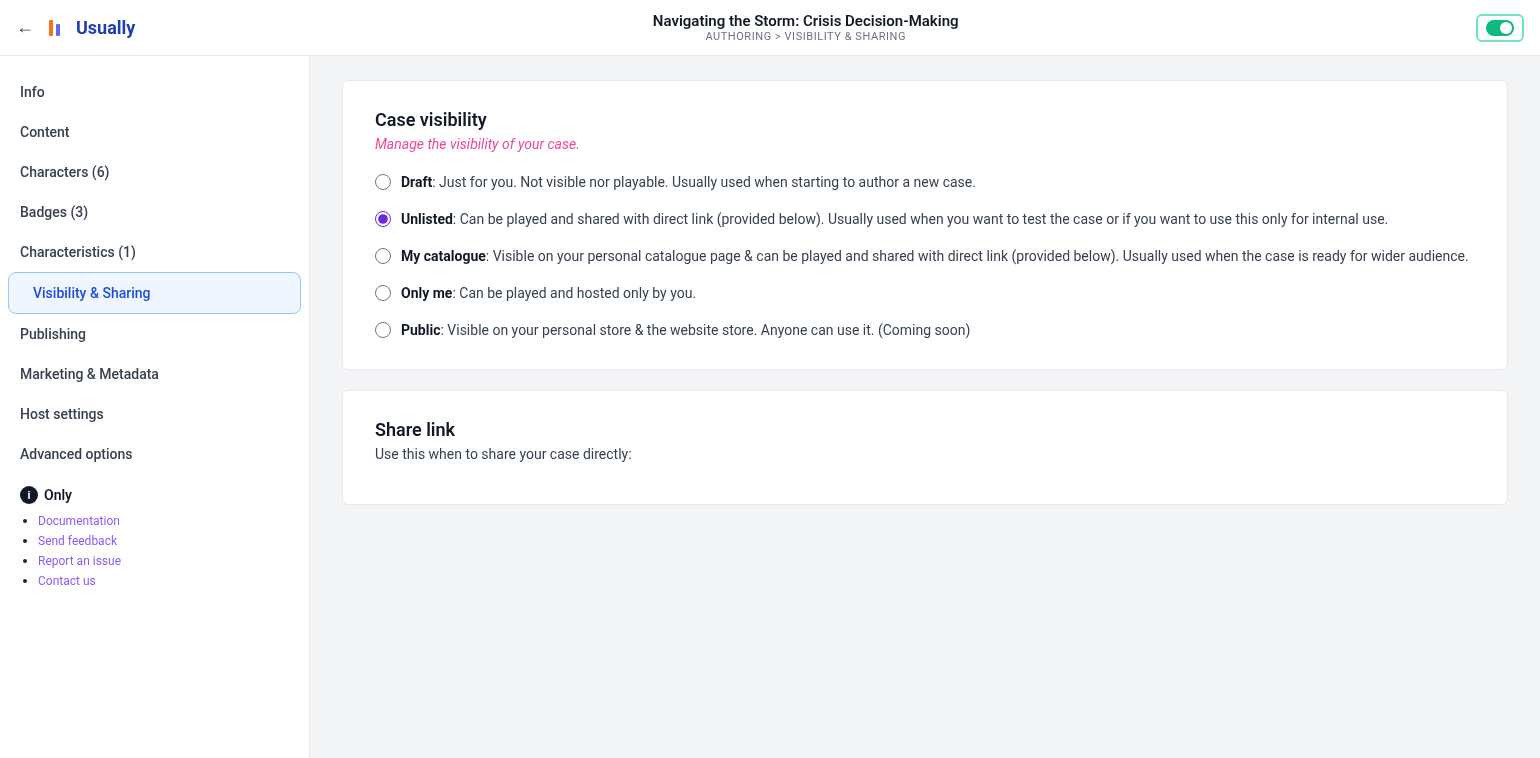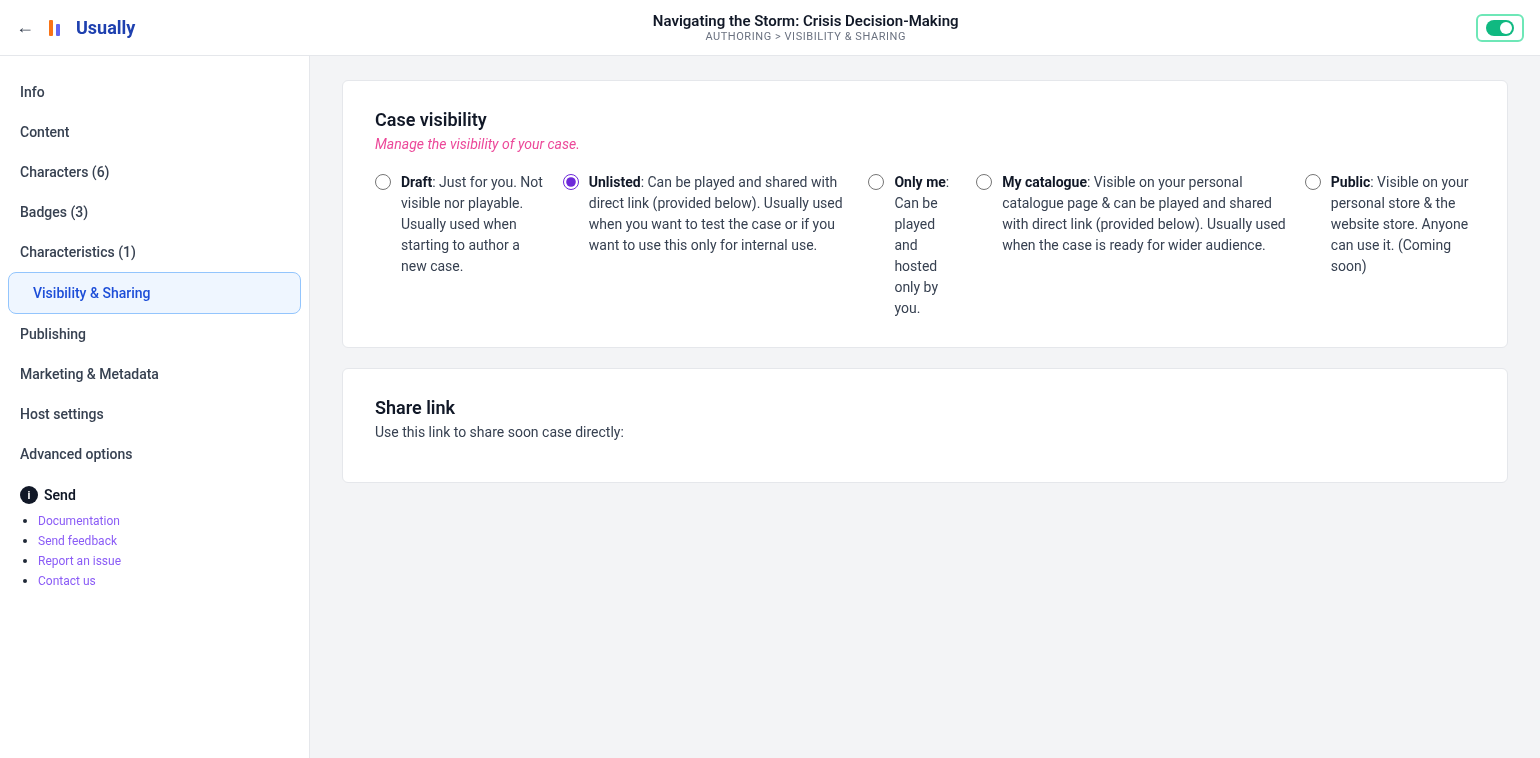--- a/index.html
+++ b/index.html
@@ -187,21 +187,21 @@
 
     .card-subtitle {
       font-size: 14px;
       color: #ec4899;
       font-style: italic;
       margin-bottom: 20px;
     }
 
     .radio-group {
       display: flex;
-      flex-direction: row;
+      flex-direction: column;
       gap: 16px;
     }
 
     .radio-item {
       display: flex;
       align-items: flex-start;
       gap: 10px;
       cursor: pointer;
     }
 
@@ -300,21 +300,21 @@
       <a class="sidebar-item active">Visibility &amp; Sharing</a>
       <a class="sidebar-item">Publishing</a>
       <a class="sidebar-item">Marketing &amp; Metadata</a>
       <a class="sidebar-item">Host settings</a>
       <a class="sidebar-item">Advanced options</a>
     </div>
 
     <div class="sidebar-help">
       <div class="help-heading">
         <div class="help-icon">i</div>
-        <span>Send</span>
+        <span>Only</span>
       </div>
       <ul class="help-links">
         <li><a href="#">Documentation</a></li>
         <li><a href="#">Send feedback</a></li>
         <li><a href="#">Report an issue</a></li>
         <li><a href="#">Contact us</a></li>
       </ul>
     </div>
   </nav>
 
@@ -336,40 +336,40 @@
         <label class="radio-item">
           <input type="radio" name="visibility" checked="" style="">
           <span class="radio-label">
             <strong>Unlisted</strong><span>: Can be played and shared with direct link (provided below). Usually used when you want to test the case or if you want to use this only for internal use.</span>
           </span>
         </label>
 
         <label class="radio-item">
           <input type="radio" name="visibility" style="">
           <span class="radio-label">
+            <strong>My catalogue</strong><span>: Visible on your personal catalogue page &amp; can be played and shared with direct link (provided below). Usually used when the case is ready for wider audience.</span>
+          </span>
+        </label>
+
+        <label class="radio-item">
+          <input type="radio" name="visibility" style="">
+          <span class="radio-label">
             <strong>Only me</strong><span>: Can be played and hosted only by you.</span>
-          </span>
-        </label>
-
-        <label class="radio-item">
-          <input type="radio" name="visibility" style="">
-          <span class="radio-label">
-            <strong>My catalogue</strong><span>: Visible on your personal catalogue page &amp; can be played and shared with direct link (provided below). Usually used when the case is ready for wider audience.</span>
           </span>
         </label>
 
         <label class="radio-item">
           <input type="radio" name="visibility" style="">
           <span class="radio-label">
             <strong>Public</strong><span>: Visible on your personal store &amp; the website store. Anyone can use it. (Coming soon)</span>
           </span>
         </label>
 
       </div>
     </div>
 
     <div class="card">
       <div class="card-title">Share link</div>
-      <div class="share-link-desc">Use this link to share soon case directly:</div>
+      <div class="share-link-desc">Use this when to share your case directly:</div>
     </div>
 
   </div>
 </div>
 
 </body></html>

